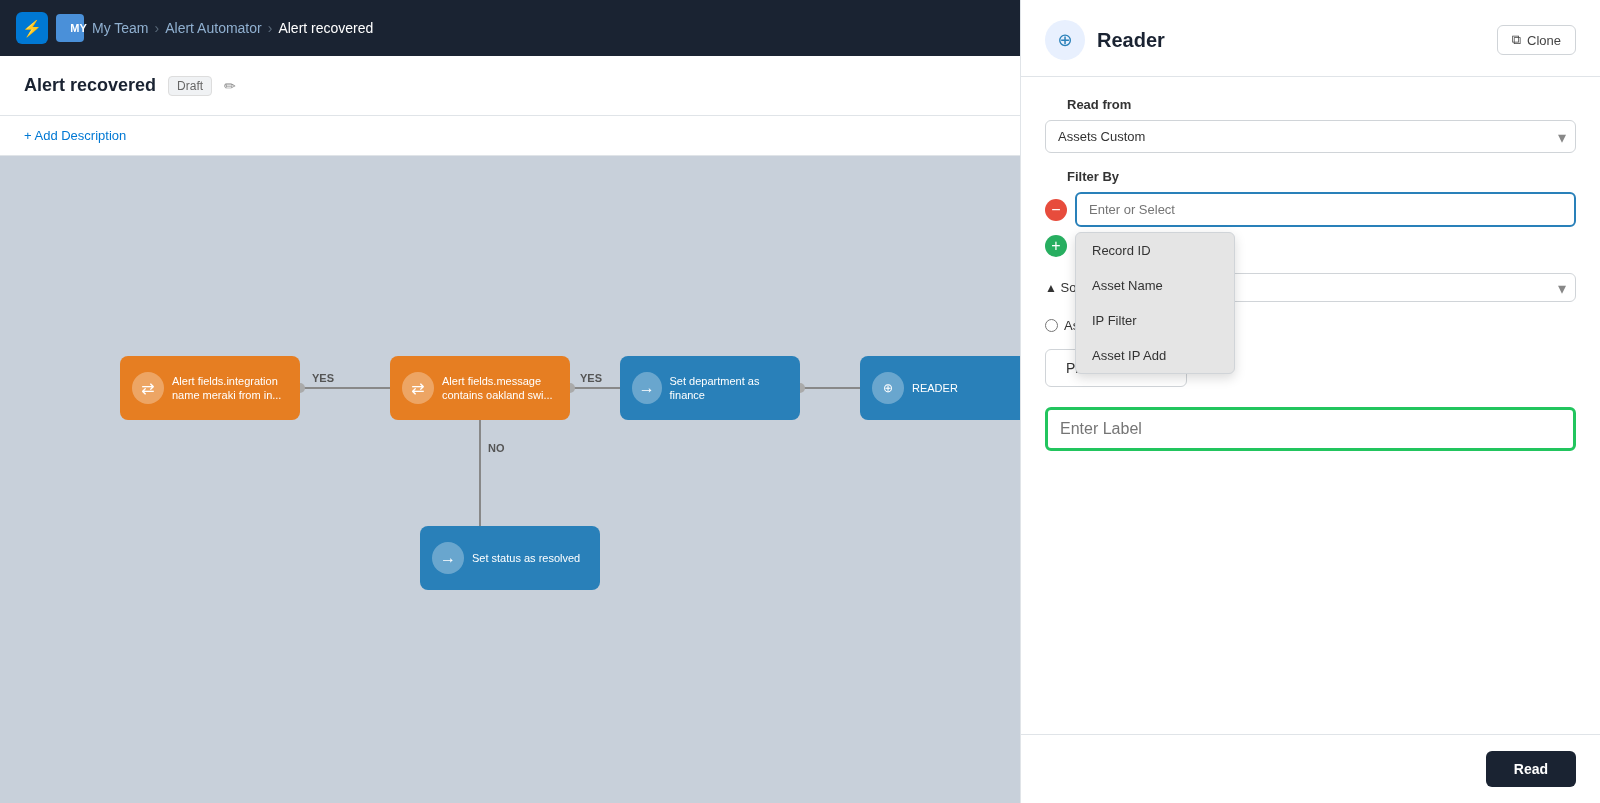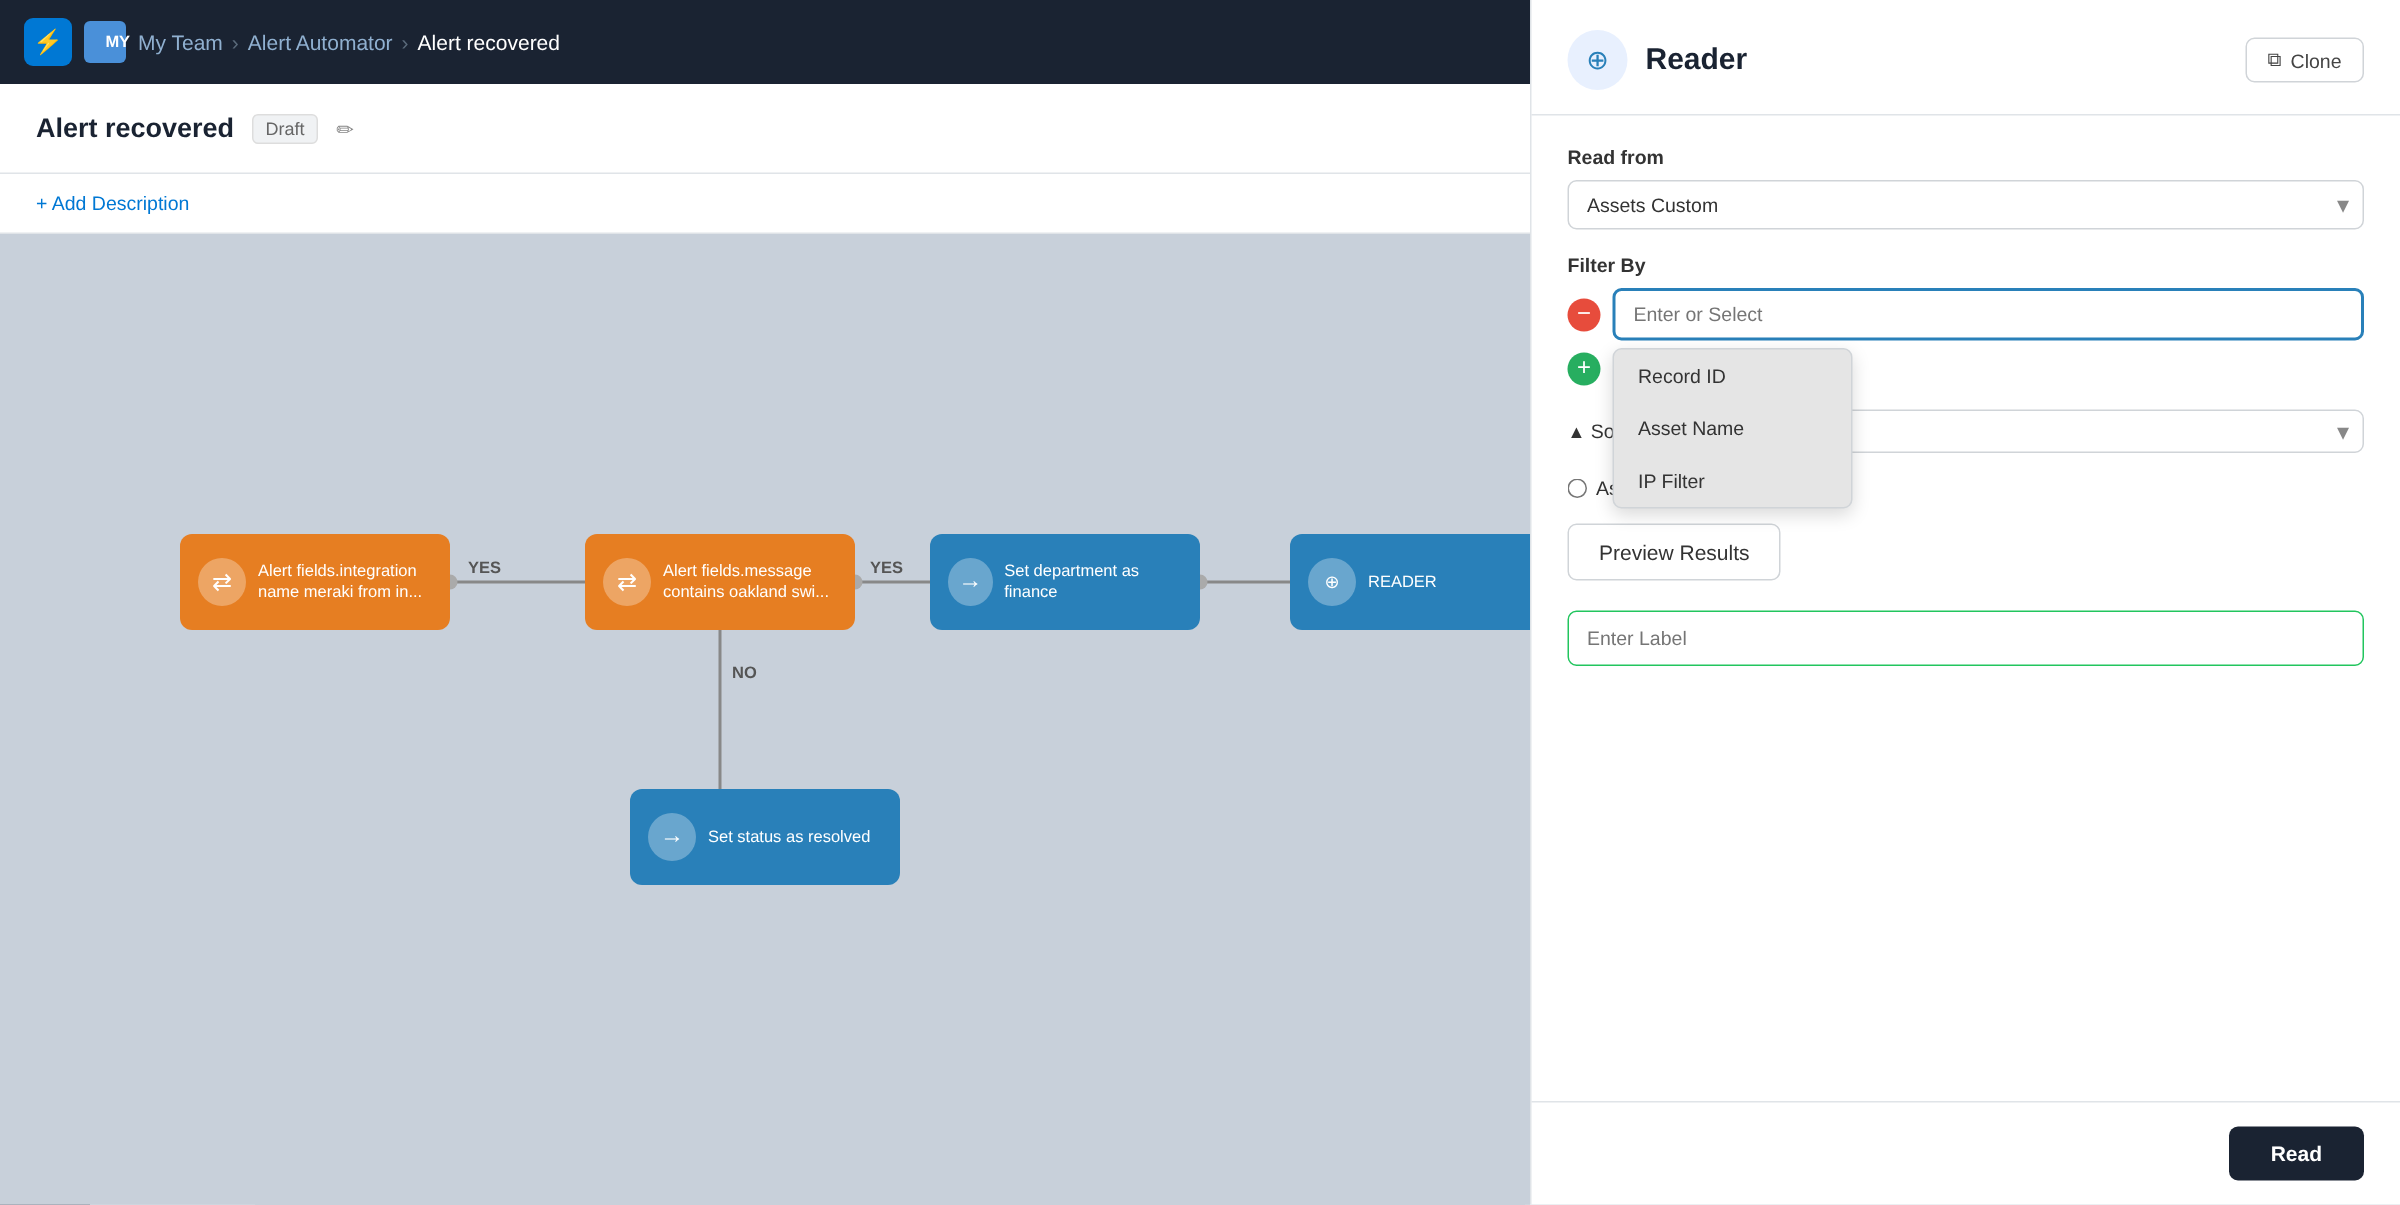--- a/index.html
+++ b/index.html
@@ -198,21 +198,21 @@
     .panel-body {
       padding: 20px 24px;
       flex: 1;
       overflow-y: auto;
     }
     .panel-desc {
       font-size: 13px; color: #555; margin-bottom: 20px; line-height: 1.4;
     }
 
     .field-label {
-      font-size: 13px; font-weight: 600; color: #333; margin-bottom: 8px;
+      font-size: 13px; font-weight: 600; color: #333; margin-bottom: 8px; margin-left: 22px;
     }
     .select-wrapper {
       position: relative;
       margin-bottom: 16px;
     }
     .select-wrapper select {
       width: 100%;
       border: 1px solid #d0d4d8;
       border-radius: 6px;
       padding: 8px 12px;
@@ -308,24 +308,24 @@
       border-radius: 6px;
       font-size: 14px;
       font-weight: 500;
       color: #333;
       cursor: pointer;
       margin-bottom: 20px;
     }
 
     .label-input {
       width: 100%;
-      border: 1px solid #22c55e;
+      border: 3px solid #22c55e;
       border-radius: 6px;
       padding: 10px 12px;
-      font-size: 13px;
+      font-size: 16px;
       color: #999;
       outline: none;
     }
 
     .panel-footer {
       padding: 16px 24px;
       border-top: 1px solid #e0e4e8;
       display: flex; justify-content: flex-end;
     }
     .done-btn {
@@ -480,20 +480,21 @@
       <div class="field-label">Filter By</div>
 
       <div class="filter-row">
         <div class="filter-minus">−</div>
         <input class="filter-input" type="text" placeholder="Enter or Select" style="">
 
         <div class="dropdown-menu">
           <div class="dropdown-item">Record ID</div>
           <div class="dropdown-item">Asset Name</div>
           <div class="dropdown-item">IP Filter</div>
+          <div class="dropdown-item">Asset IP Add</div>
         </div>
       </div>
 
       <div class="filter-row" style="align-items:center;">
         <div class="filter-plus">+</div>
       </div>
     </div>
 
     <div class="sort-section">
       <div class="sort-by-row">

